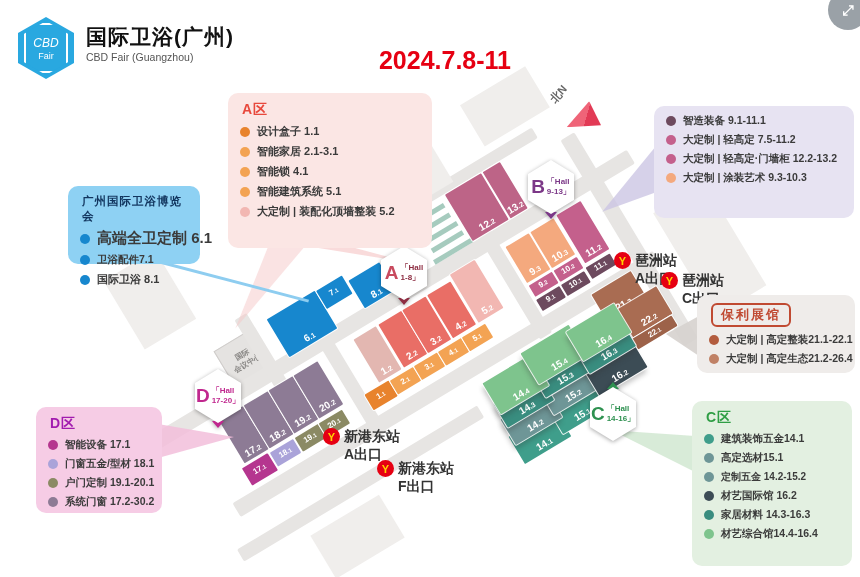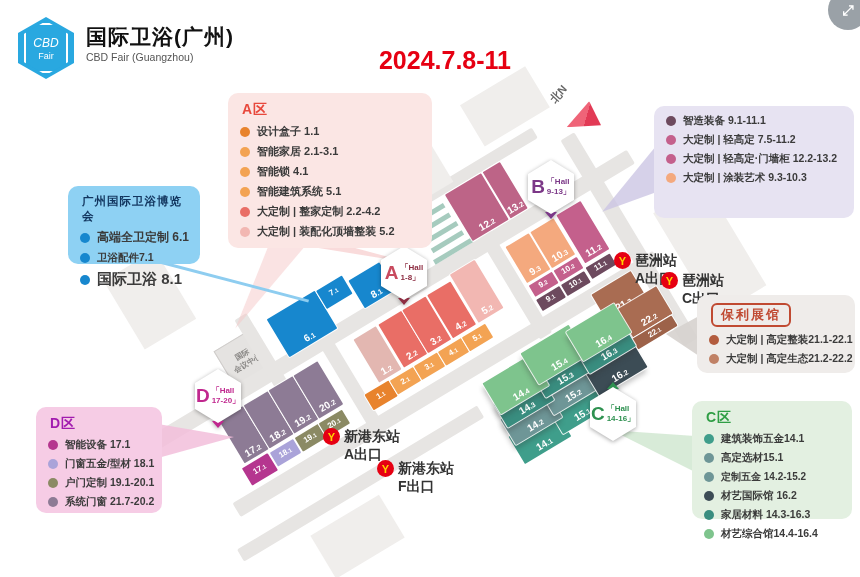--- a/index.html
+++ b/index.html
@@ -337,24 +337,20 @@
       </div>
       <div class="litem">
         <span class="ldot" style="background:#f3a353"></span>
         <span class="ltext" style="font-size:11px">智能锁 4.1</span>
       </div>
       <div class="litem">
         <span class="ldot" style="background:#f3a353"></span>
         <span class="ltext" style="font-size:11px">智能建筑系统 5.1</span>
       </div>
       <div class="litem">
-        <span class="ldot" style="background:#e96e66"></span>
-        <span class="ltext" style="font-size:11px">大定制 | 整家定制 2.2-4.2</span>
-      </div>
-      <div class="litem">
         <span class="ldot" style="background:#f2b7b2"></span>
         <span class="ltext" style="font-size:11px">大定制 | 装配化顶墙整装 5.2</span>
       </div>
     </div>
     <div class="lbox" style="left: 654px; top: 106px; width: 200px; height: 112px; background: rgb(231, 227, 242);">
       <div class="litem">
         <span class="ldot" style="background:#6d4a5e"></span>
         <span class="ltext" style="font-size:10.5px">智造装备 9.1-11.1</span>
       </div>
       <div class="litem">
@@ -367,58 +363,58 @@
       </div>
       <div class="litem">
         <span class="ldot" style="background:#f4a97e"></span>
         <span class="ltext" style="font-size:10.5px">大定制 | 涂装艺术 9.3-10.3</span>
       </div>
     </div>
     <div class="lbox" style="left: 68px; top: 186px; width: 132px; height: 78px; background: rgb(142, 209, 243);">
       <div class="ltitle" style="color: rgb(18, 54, 95); font-size: 11.5px;">广州国际卫浴博览会</div>
       <div class="litem">
         <span class="ldot" style="background:#1787ce"></span>
-        <span class="ltext" style="font-size:12px">高端全卫定制 6.1</span>
+        <span class="ltext" style="font-size:15px">高端全卫定制 6.1</span>
       </div>
       <div class="litem">
         <span class="ldot" style="background:#1787ce"></span>
         <span class="ltext" style="font-size:10.5px">卫浴配件7.1</span>
       </div>
       <div class="litem">
         <span class="ldot" style="background:#1787ce"></span>
-        <span class="ltext" style="font-size:15px">国际卫浴 8.1</span>
+        <span class="ltext" style="font-size:11px">国际卫浴 8.1</span>
       </div>
     </div>
     <div class="lbox" style="left: 697px; top: 295px; width: 158px; height: 78px; background: rgb(239, 236, 234);"><div class="ltitle pill" style="color: rgb(192, 74, 50);">保利展馆</div><div class="litem">
         <span class="ldot" style="background:#b35c3e"></span>
         <span class="ltext" style="font-size:10.5px">大定制 | 高定整装21.1-22.1</span>
       </div><div class="litem">
         <span class="ldot" style="background:#c08166"></span>
-        <span class="ltext" style="font-size:10.5px">大定制 | 高定生态21.2-22.2</span>
+        <span class="ltext" style="font-size:10.5px">大定制 | 高定生态21.2-26.4</span>
       </div></div>
     <div class="lbox" style="left: 36px; top: 407px; width: 126px; height: 106px; background: rgb(246, 204, 229);">
       <div class="ltitle" style="color: #a21caf;">D区</div>
       <div class="litem">
         <span class="ldot" style="background:#b5368f"></span>
         <span class="ltext" style="font-size:10.5px">智能设备 17.1</span>
       </div>
       <div class="litem">
         <span class="ldot" style="background:#aaa3d9"></span>
         <span class="ltext" style="font-size:10.5px">门窗五金/型材 18.1</span>
       </div>
       <div class="litem">
         <span class="ldot" style="background:#8b8a64"></span>
         <span class="ltext" style="font-size:10.5px">户门定制 19.1-20.1</span>
       </div>
       <div class="litem">
         <span class="ldot" style="background:#8d7b95"></span>
-        <span class="ltext" style="font-size:10.5px">系统门窗 21.7-20.2</span>
-      </div>
-    </div>
-    <div class="lbox" style="left: 692px; top: 401px; width: 160px; height: 118px; background: rgb(227, 240, 225);">
+        <span class="ltext" style="font-size:10.5px">系统门窗 17.2-30.2</span>
+      </div>
+    </div>
+    <div class="lbox" style="left: 692px; top: 401px; width: 160px; height: 165px; background: rgb(227, 240, 225);">
       <div class="ltitle" style="color: rgb(47, 158, 69);">C区</div>
       <div class="litem">
         <span class="ldot" style="background:#3f9e8b"></span>
         <span class="ltext" style="font-size:10.5px">建筑装饰五金14.1</span>
       </div>
       <div class="litem">
         <span class="ldot" style="background:#6e9697"></span>
         <span class="ltext" style="font-size:10.5px">高定选材15.1</span>
       </div>
       <div class="litem">

